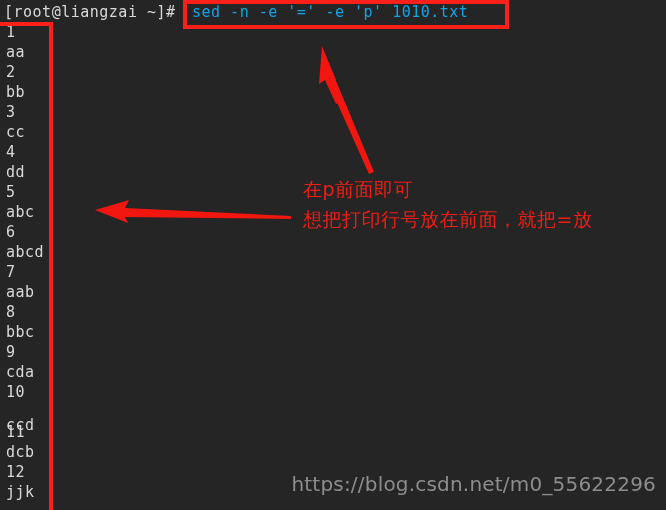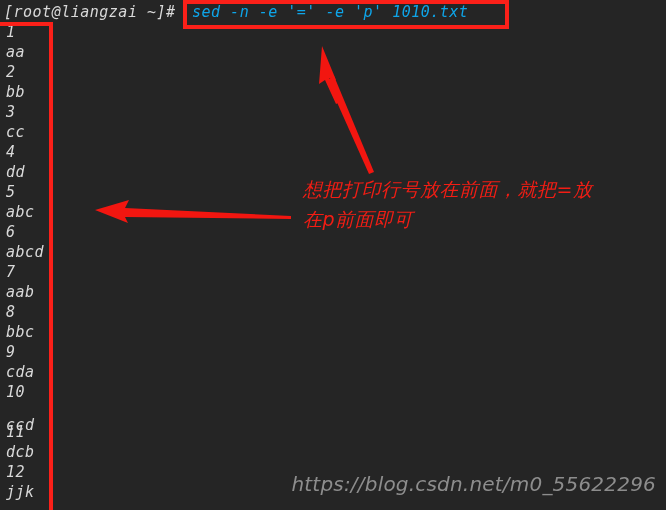--- a/index.html
+++ b/index.html
@@ -7,21 +7,20 @@
     padding: 0;
     background: #252525;
   }
   #screen {
     position: relative;
     width: 666px;
     height: 510px;
     background: #252525;
     overflow: hidden;
     font-family: "DejaVu Sans Mono", "Liberation Mono", monospace;
-    font-style: italic;
   }
 
   
   .term-line {
     position: absolute;
     left: 6px;
     font-size: 15px;
     line-height: 20px;
     color: #d9d9d9;
     white-space: pre;
@@ -144,19 +143,19 @@
   <svg class="arrow-svg" style="left:310px; top:40px;" width="80" height="140" viewBox="0 0 80 140">
     <polygon points="12,6 26,40 19,38 30,62 26,64 15,40 9,44" fill="#f21610"></polygon>
     <polygon points="17,40 24,36 64,132 59,134" fill="#f21610"></polygon>
   </svg>
 
   <svg class="arrow-svg" style="left:95px; top:198px;" width="200" height="30" viewBox="0 0 200 30">
     <polygon points="0,12 34,2 30,10 196,18 196,21 30,19 33,25" fill="#f21610"></polygon>
   </svg>
 
   <div id="annotation">
+    <div>在p前面即可</div>
     <div>想把打印行号放在前面，就把=放</div>
-    <div>在p前面即可</div>
   </div>
 
   <div id="watermark">https://blog.csdn.net/m0_55622296</div>
 
 </div>
 
 </body></html>

